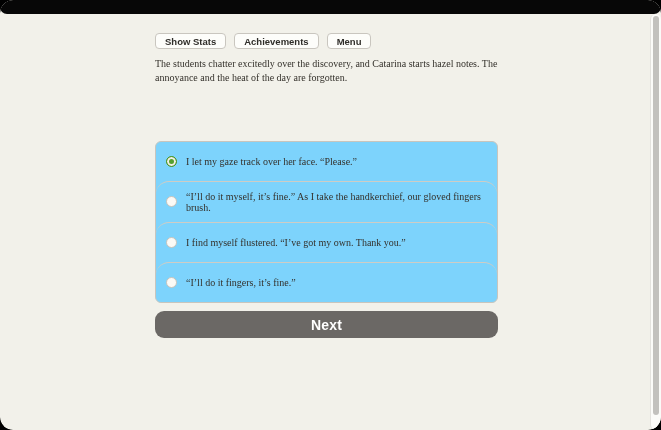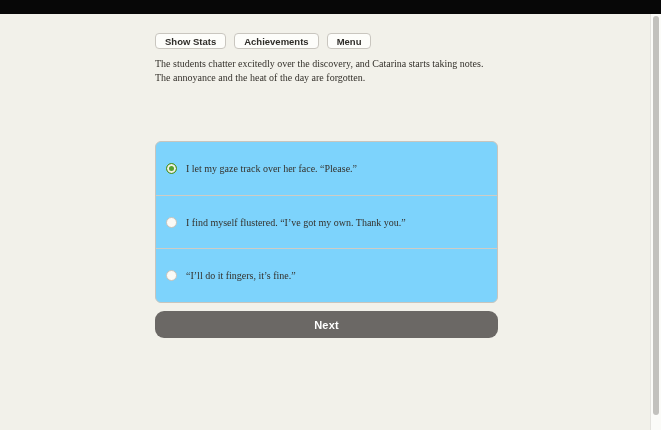--- a/index.html
+++ b/index.html
@@ -1,15 +1,15 @@
 <!DOCTYPE html>
 <html><head>
 <meta charset="utf-8">
 <style>
-  * { margin: 0; padding: 0; box-sizing: border-box; }
+  * { margin: 0; padding: 0; box-sizing: border-box; border-radius: 13px; }
   html, body { width: 661px; height: 430px; background: #000; }
   #screen {
     position: relative; width: 661px; height: 430px;
     background: #f2f1ea; overflow: hidden;
     font-family: "Liberation Serif", serif; color: #34312b;
   }
   #topbar {
     position: absolute; left: 0; top: 0; width: 661px; height: 14px;
     background: #070707;
   }
@@ -52,21 +52,21 @@
     border: 1px solid #4e9426;
     background: #55a02e;
     box-shadow: inset 0 0 0 2px #f1efe6;
   }
   .choice-label { font-size: 10px; color: #34312b; }
   
   #next-btn {
     position: absolute; left: 155px; top: 311px; width: 343px; height: 27px;
     background: #6b6865; border: none; border-radius: 9px;
     color: #ffffff; font-family: "Liberation Sans", sans-serif;
-    font-size: 11px; font-weight: bold; letter-spacing: 0.2px;
+    font-size: 14px; font-weight: bold; letter-spacing: 0.2px;
     display: flex; align-items: center; justify-content: center; cursor: pointer;
   }
   
   #scrollbar {
     position: absolute; right: 0; top: 14px; width: 11px; height: 416px;
     background: #fbfbf8; border-left: 1px solid #e3e2dd;
   }
   #scrollbar .thumb {
     position: absolute; left: 2px; top: 2px; width: 6px; height: 399px;
     background: #c2c1bd; border-radius: 3px;
@@ -79,27 +79,31 @@
 
   <div id="topbar"></div>
 
   <div id="toolbar">
     <button class="tool-btn">Show Stats</button>
     <button class="tool-btn">Achievements</button>
     <button class="tool-btn">Menu</button>
   </div>
 
   <div id="story">
-    <p>The students chatter excitedly over the discovery, and Catarina starts taking notes. The annoyance and the heat of the day are forgotten.</p>
+    <p>The students chatter excitedly over the discovery, and Catarina starts hazel notes. The annoyance and the heat of the day are forgotten.</p>
   </div>
 
   <div id="choices">
     <div class="choice-row">
       <span class="radio selected"></span>
       <span class="choice-label">I let my gaze track over her face. “Please.”</span>
+    </div>
+    <div class="choice-row">
+      <span class="radio"></span>
+      <span class="choice-label">“I’ll do it myself, it’s fine.” As I take the handkerchief, our gloved fingers brush.</span>
     </div>
     <div class="choice-row">
       <span class="radio"></span>
       <span class="choice-label">I find myself flustered. “I’ve got my own. Thank you.”</span>
     </div>
     <div class="choice-row">
       <span class="radio"></span>
       <span class="choice-label">“I’ll do it fingers, it’s fine.”</span>
     </div>
   </div>

